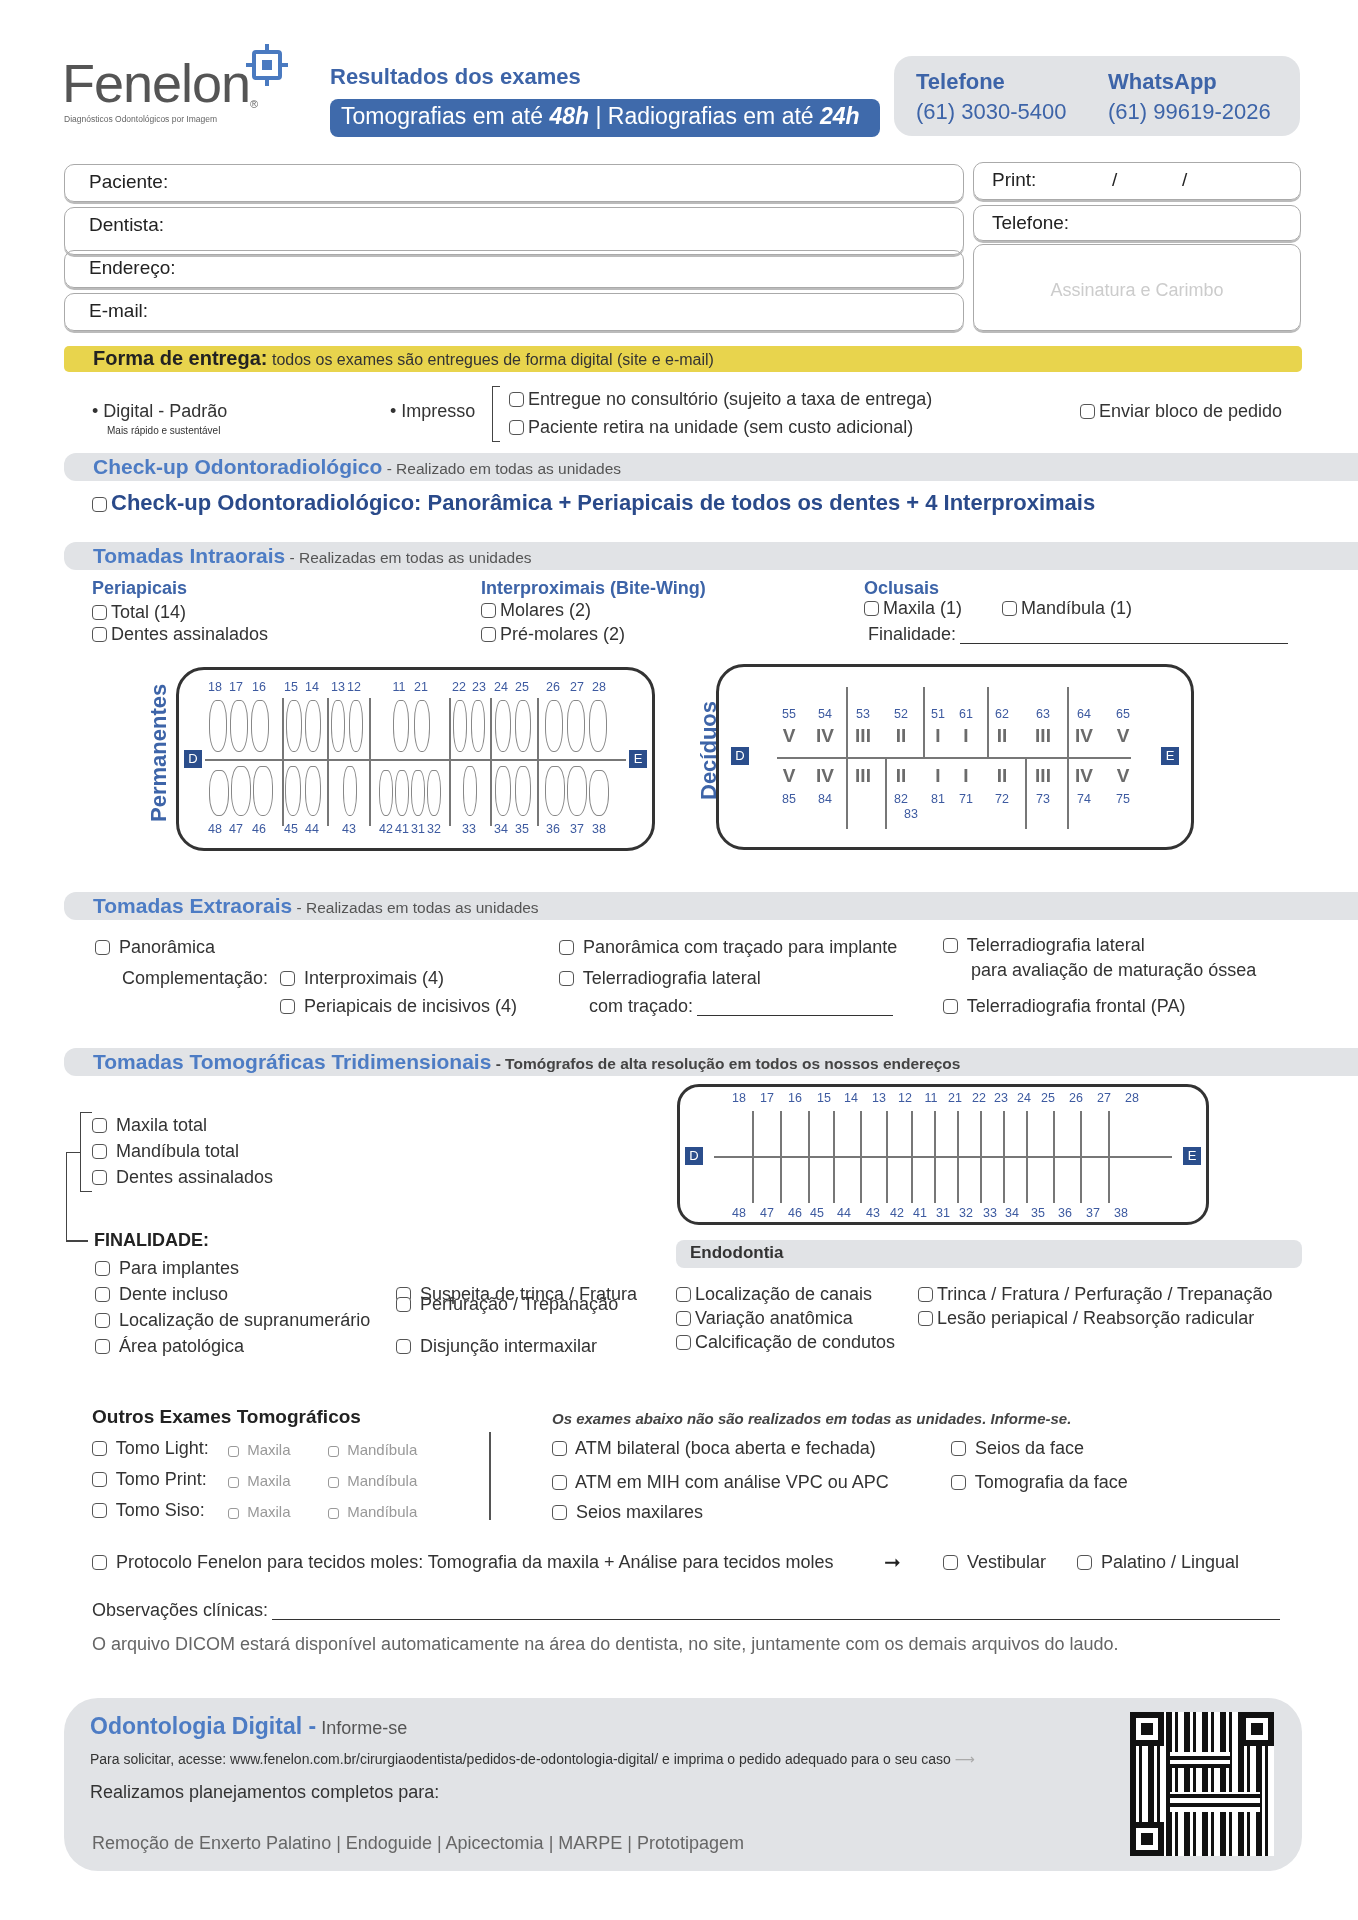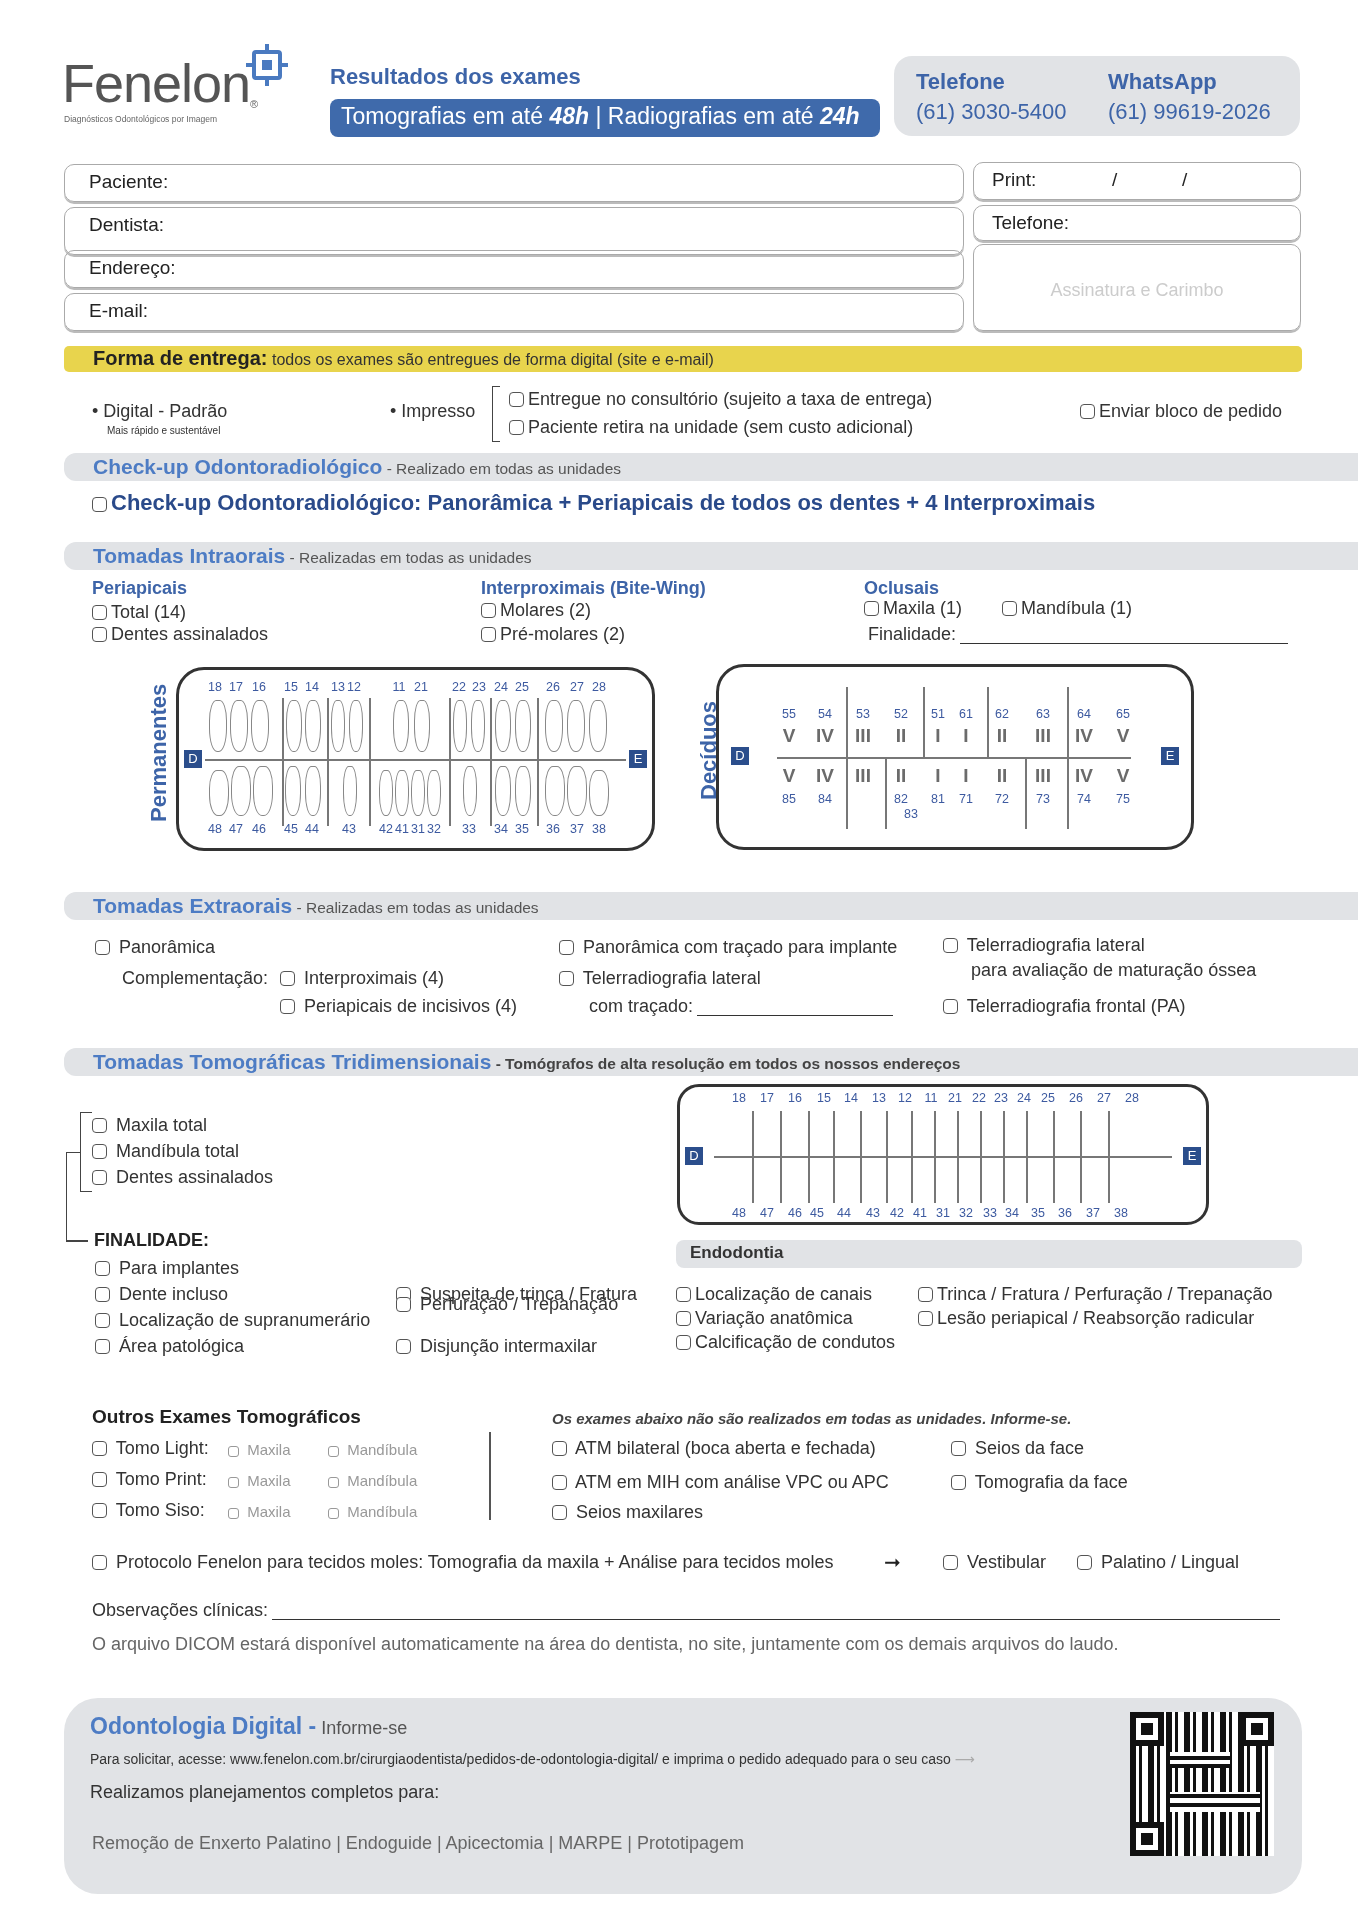--- a/index.html
+++ b/index.html
@@ -341,21 +341,21 @@
 <div class="row" style="left:951px;top:1472px;"><span class="cb"></span> <span>Tomografia da face</span></div>
 
 <div class="row" style="left:92px;top:1552px;"><span class="cb"></span> <span>Protocolo Fenelon para tecidos moles: Tomografia da maxila + Análise para tecidos moles</span></div>
 <div class="row" style="left:884px;top:1550px;font-size:20px;color:#222;">➞</div>
 <div class="row" style="left:943px;top:1552px;"><span class="cb"></span> <span>Vestibular</span></div>
 <div class="row" style="left:1077px;top:1552px;"><span class="cb"></span> <span>Palatino / Lingual</span></div>
 
 <div class="row" style="left:92px;top:1600px;"><span>Observações clínicas:</span><span style="display:inline-block;width:1008px;border-bottom:1.5px solid #333;height:18px;vertical-align:-4px;margin-left:4px;"></span></div>
 <div class="row" style="left:92px;top:1634px;color:#666;">O arquivo DICOM estará disponível automaticamente na área do dentista, no site, juntamente com os demais arquivos do laudo.</div>
 
-<div class="abs" style="left:64px;top:1698px;width:1238px;height:196px;background:#e1e3e6;border-radius:34px;">
+<div class="abs" style="left:64px;top:1698px;width:1238px;height:173px;background:#e1e3e6;border-radius:34px;">
   <div class="abs" style="left:26px;top:15px;white-space:nowrap;">
     <span style="font-size:23px;font-weight:bold;color:#4d7cc4;">Odontologia Digital -</span><span style="font-size:18px;color:#555;"> Informe-se</span>
   </div>
   <div class="abs" style="left:26px;top:53px;font-size:14px;color:#333;white-space:nowrap;">
     <span>Para solicitar, acesse: www.fenelon.com.br/cirurgiaodentista/pedidos-de-odontologia-digital/ e imprima o pedido adequado para o seu caso</span> <span style="color:#aaa;">⟶</span>
   </div>
   <div class="abs" style="left:26px;top:84px;font-size:18px;color:#333;white-space:nowrap;">Realizamos planejamentos completos para:</div>
   <div class="abs" style="left:28px;top:135px;font-size:18px;color:#666;white-space:nowrap;">Remoção de Enxerto Palatino | Endoguide | Apicectomia | MARPE | Prototipagem</div>
   <div class="abs" style="left:1066px;top:14px;width:144px;height:144px;background:repeating-linear-gradient(90deg,#111 0 6px,#fff 6px 9px,#111 9px 12px,#fff 12px 18px),#fff;">
     <div style="position:absolute;left:0;top:0;width:34px;height:34px;border:6px solid #111;background:#fff;">

